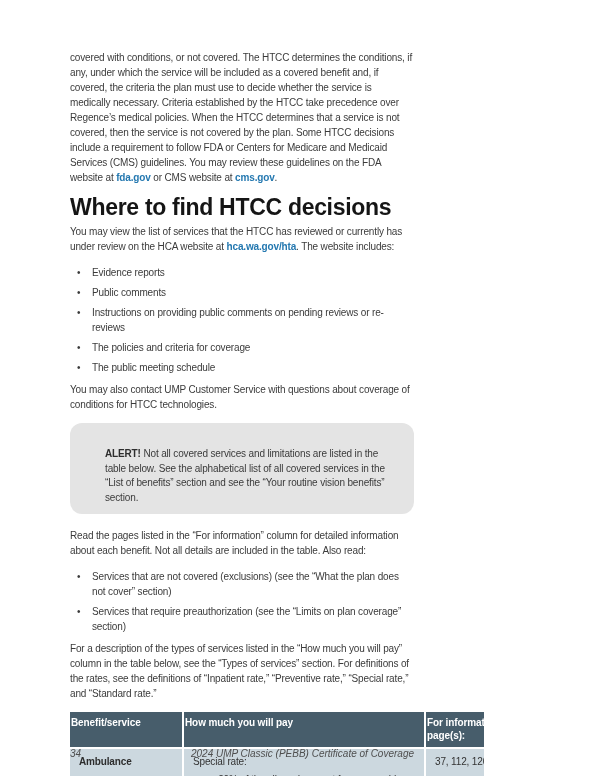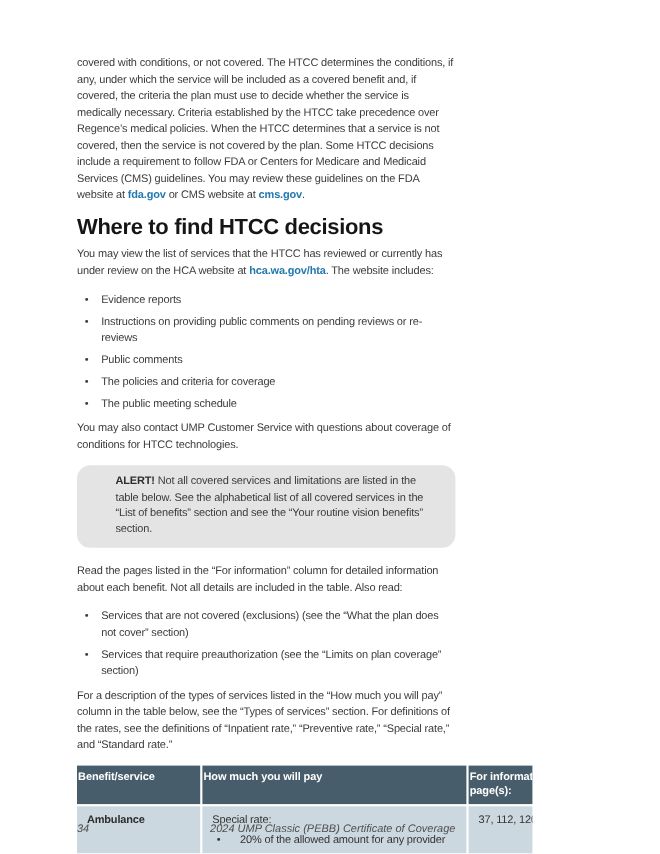--- a/index.html
+++ b/index.html
@@ -2,29 +2,29 @@
 <html><head>
 <meta charset="utf-8">
 <style>
   * { margin:0; padding:0; box-sizing:border-box; }
   html,body { background:#ffffff; }
   body { width:600px; height:776px; font-family:"Liberation Sans", sans-serif; }
   .page { position:relative; width:484px; height:776px; background:#ffffff; overflow:hidden; }
   .content { padding:50px 70px 0 70px; }
 
   p.body { font-size:10px; letter-spacing:-0.15px; line-height:15px; color:#3b3b3b; margin:0 0 11px 0; }
-  .h2 { font-size:20px; font-weight:700; letter-spacing:-0.3px; color:#151515; line-height:23px; margin:0 0 5px 0; }
+  .h2 { font-size:23px; font-weight:700; letter-spacing:-0.3px; color:#151515; line-height:23px; margin:0 0 5px 0; }
   .h1 { font-size:22.5px; font-weight:300; letter-spacing:-0.3px; color:#3a3a3a; line-height:28px; margin:2px 0 9px 0; }
   .link { color:#2478b0; font-weight:600; text-decoration:none; cursor:pointer; }
 
   ul.bullets { list-style:none; margin:1px 0 7px 0; }
   ul.bullets li { position:relative; font-size:10px; letter-spacing:-0.15px; line-height:15px; color:#3b3b3b; padding-left:22px; margin-bottom:5px; }
   ul.bullets li::before { content:"\2022"; position:absolute; left:7px; top:0; color:#3b3b3b; }
 
-  .alert { background:#e4e4e4; margin:9px 0 14px 0; padding:8px 26px 9px 35px;border-radius:12px; }
+  .alert { background:#e4e4e4; margin:9px 0 14px 0; padding:24px 26px 9px 35px;border-radius:12px; }
   .alert p { font-size:10px; letter-spacing:-0.15px; line-height:14.6px; color:#3b3b3b; }
   .alert .alert-label { font-weight:700; color:#2e2e2e; }
 
   .benefits-table { display:grid; grid-template-columns:112px 240px 106px; gap:2px; background:#ffffff; margin-top:5px; }
   .th { background:#475d6b; color:#ffffff; font-weight:700; font-size:10px; line-height:12.5px; letter-spacing:-0.1px; padding:5px 1px; }
   .td { background:#ccd8df; padding:6px 9px 8px 9px; font-size:10px; letter-spacing:-0.15px; line-height:14px; color:#333333; }
   .benefit-name { font-weight:700; color:#2d2d2d; }
   ul.cell-bullets { list-style:none; margin:0; }
   ul.cell-bullets li { position:relative; padding-left:15px; margin-top:4px; line-height:14px;text-align:center; }
   ul.cell-bullets li::before { content:"\2022"; position:absolute; left:4px; top:0; }
@@ -38,22 +38,22 @@
   <div class="content">
 
     <p class="body"><span>covered with conditions, or not covered. The HTCC determines the conditions, if any, under which the service will be included as a covered benefit and, if covered, the criteria the plan must use to decide whether the service is medically necessary. Criteria established by the HTCC take precedence over Regence’s medical policies. When the HTCC determines that a service is not covered, then the service is not covered by the plan. Some HTCC decisions include a requirement to follow FDA or Centers for Medicare and Medicaid Services (CMS) guidelines. You may review these guidelines on the FDA website at </span><a class="link">fda.gov</a><span> or CMS website at </span><a class="link">cms.gov</a><span>.</span></p>
 
     <div class="h2">Where to find HTCC decisions</div>
 
     <p class="body"><span>You may view the list of services that the HTCC has reviewed or currently has under review on the HCA website at </span><a class="link">hca.wa.gov/hta</a><span>. The website includes:</span></p>
 
     <ul class="bullets">
       <li>Evidence reports</li>
+      <li>Public comments</li>
       <li>Instructions on providing public comments on pending reviews or re-reviews</li>
-      <li>Public comments</li>
       <li>The policies and criteria for coverage</li>
       <li>The public meeting schedule</li>
     </ul>
 
     <p class="body">You may also contact UMP Customer Service with questions about coverage of conditions for HTCC technologies.</p>
 
 
     <div class="alert">
       <p><span class="alert-label">ALERT!</span><span> Not all covered services and limitations are listed in the table below. See the alphabetical list of all covered services in the “List of benefits” section and see the “Your routine vision benefits” section.</span></p>
     </div>

